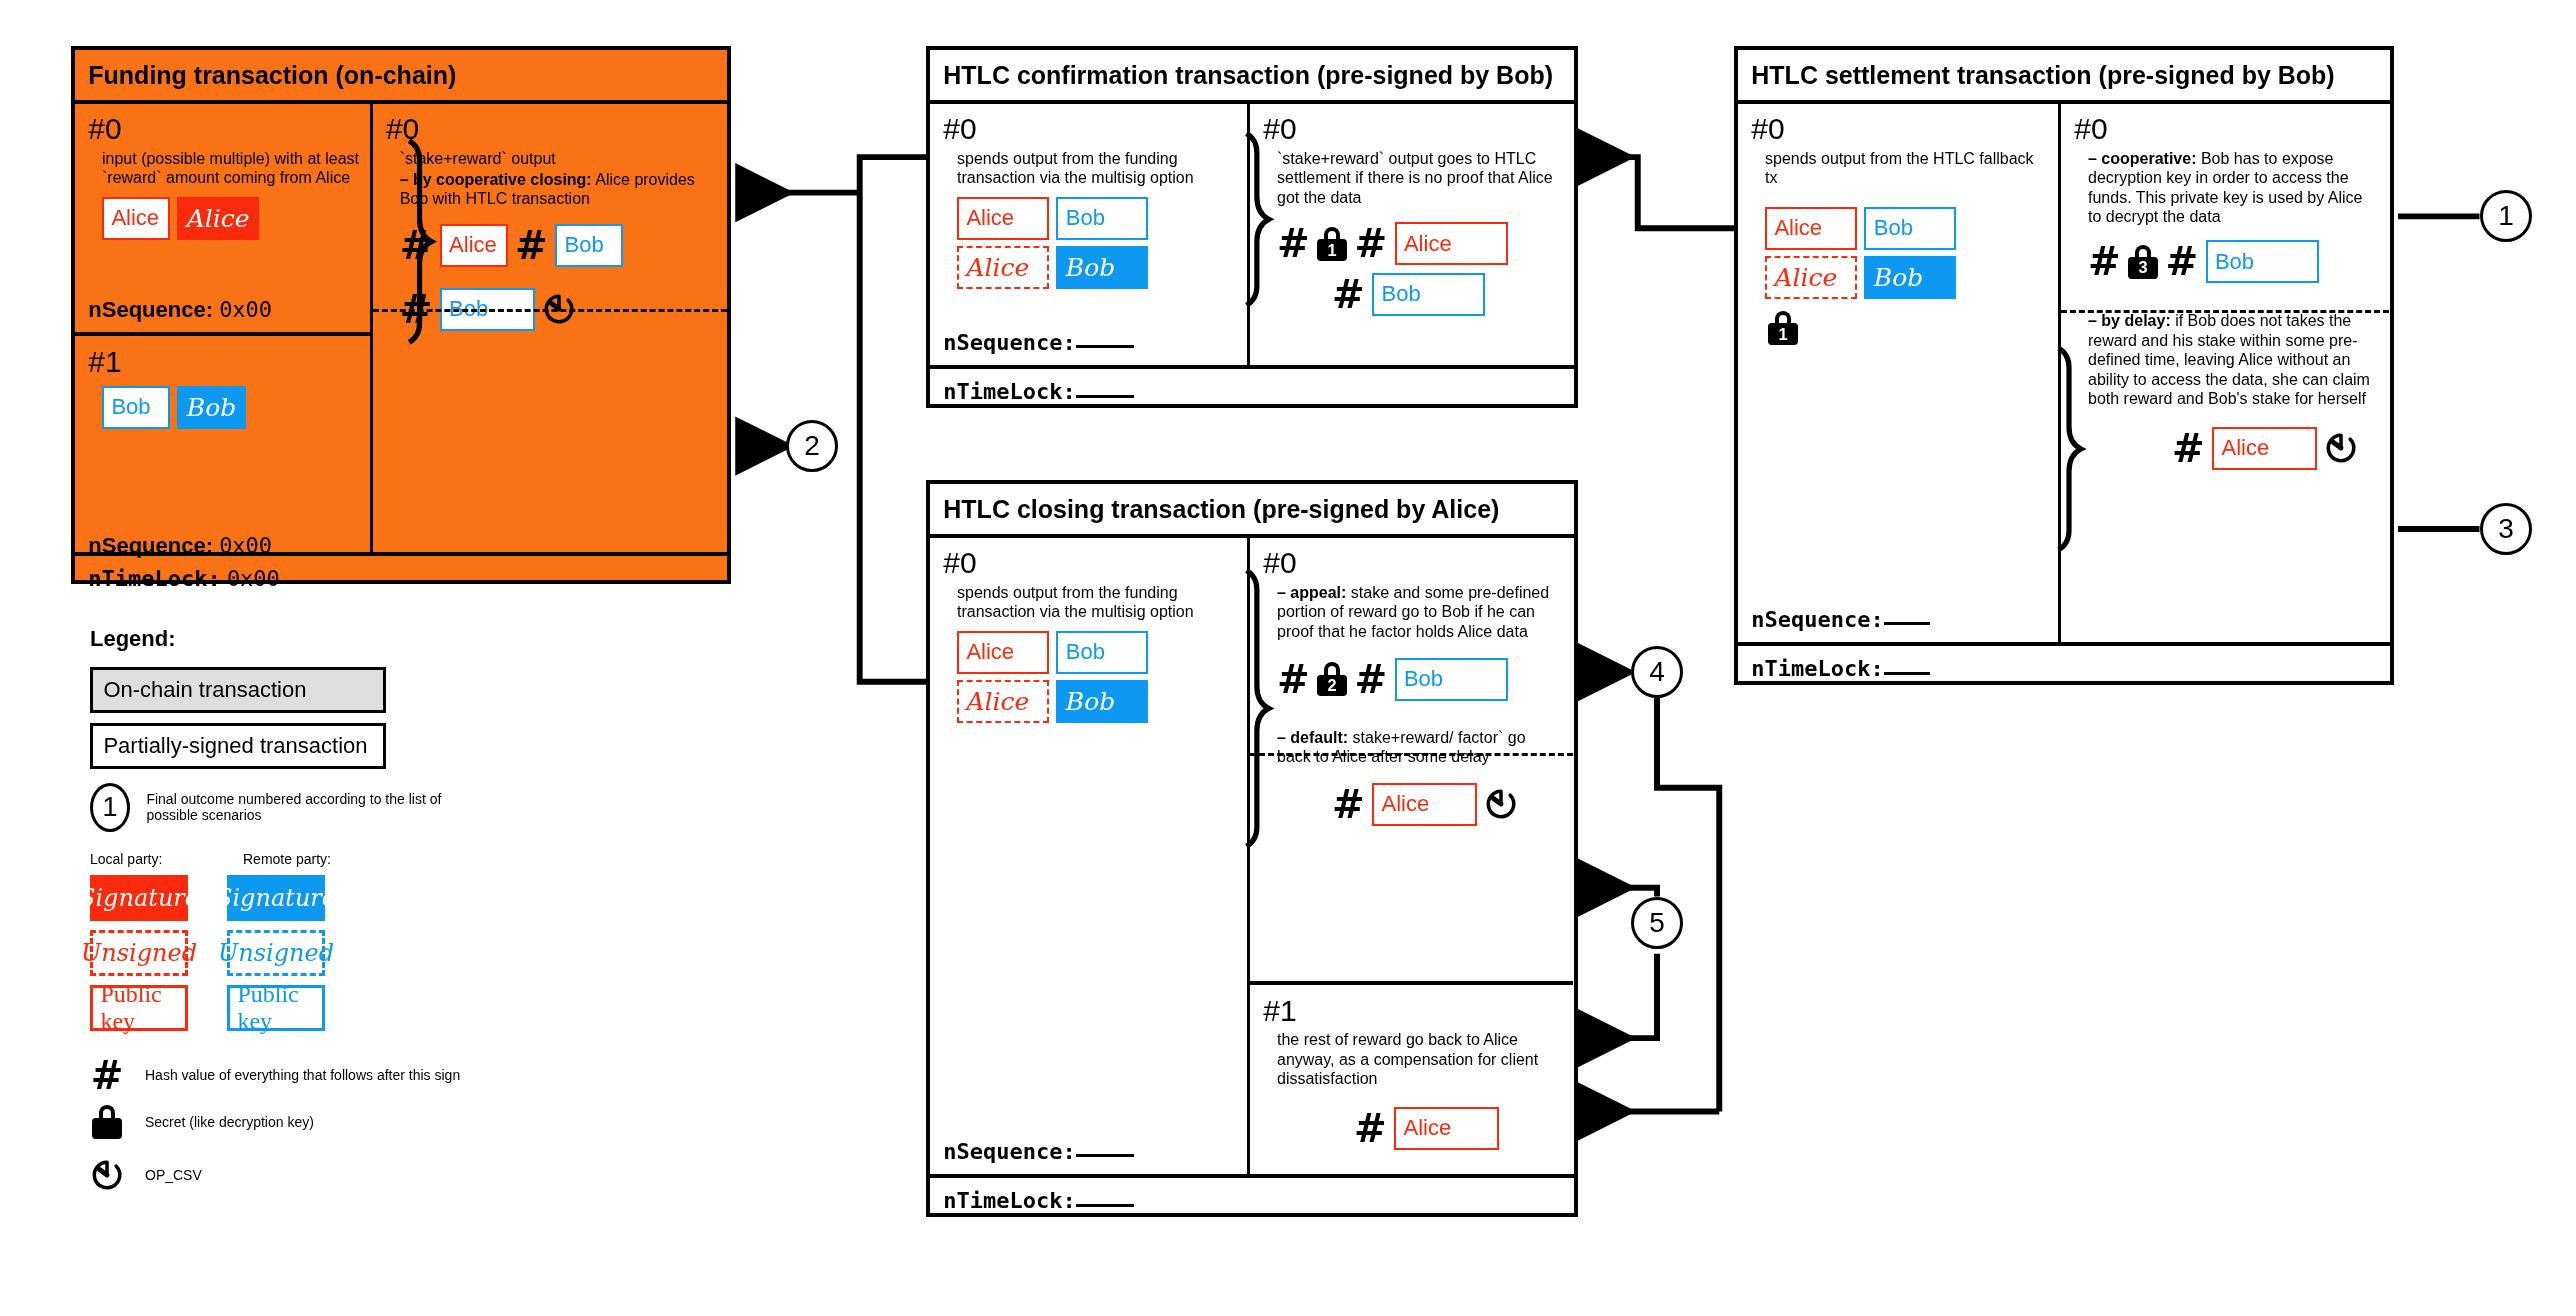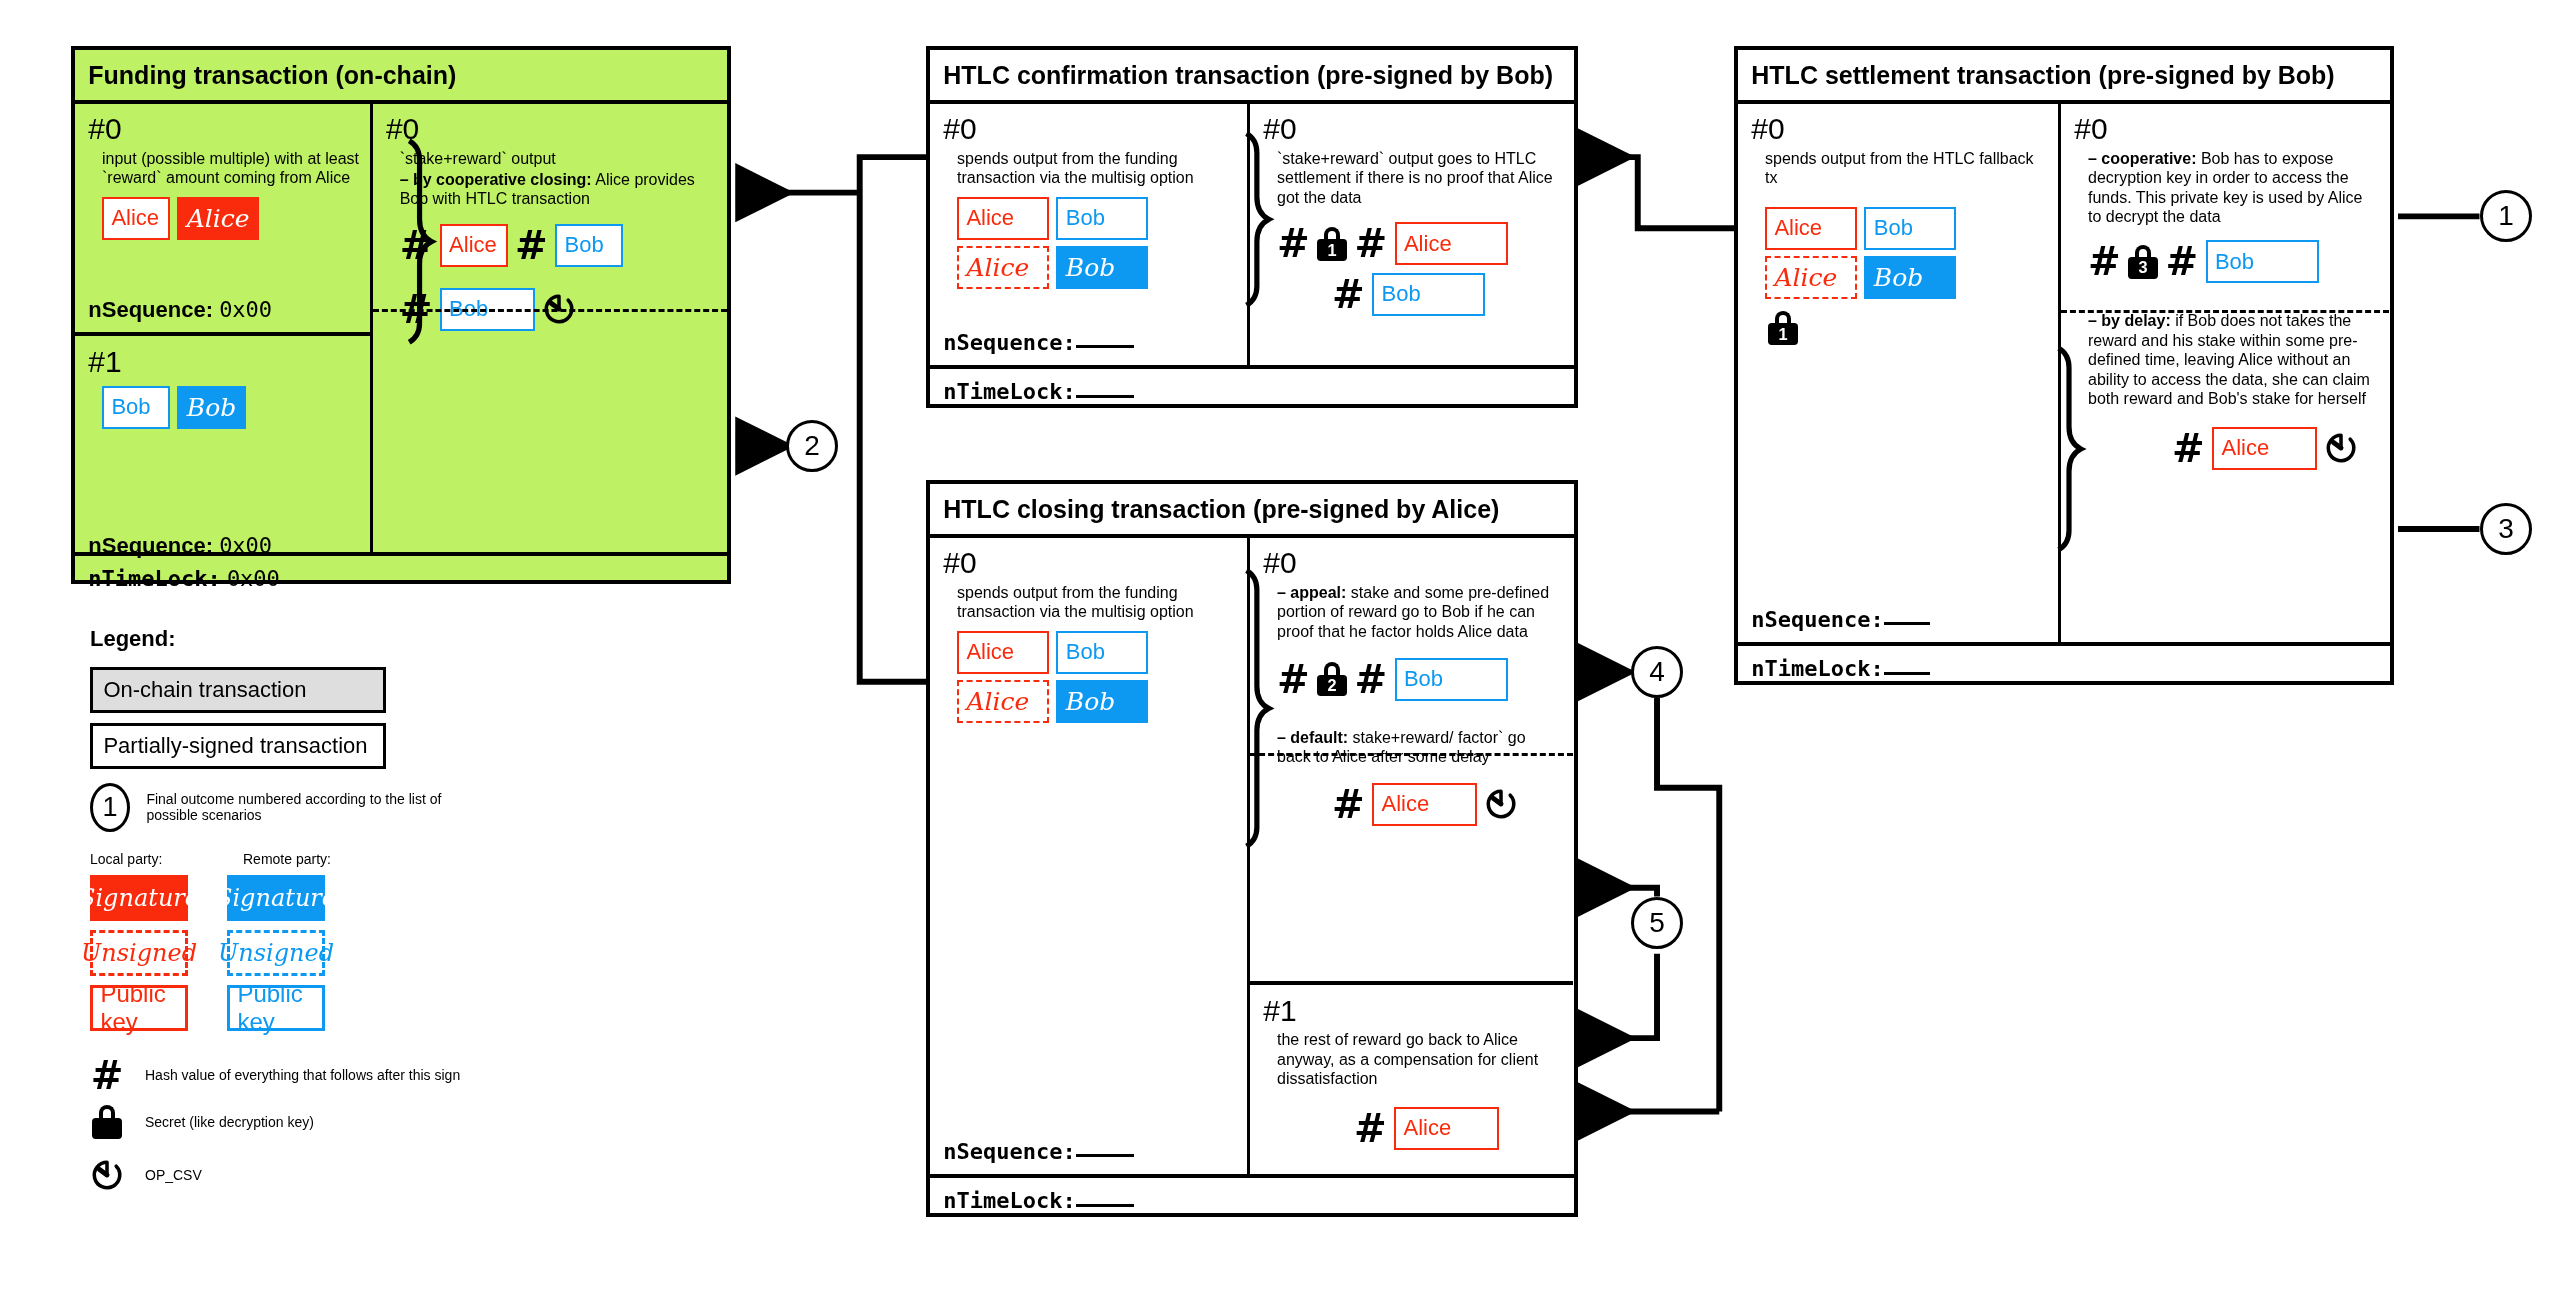--- a/index.html
+++ b/index.html
@@ -2,21 +2,21 @@
 <html style="font-size:12px"><head>
 <meta charset="utf-8">
 <style>
   html,body{margin:0;padding:0;background:#fff;}
   body{width:2576px;height:1316px;position:relative;
        font-family:"Liberation Sans","DejaVu Sans",sans-serif;color:#000;}
   .stage{position:absolute;left:0;top:0;width:2576px;height:1316px;}
 
   
   .tx{position:absolute;border:4.4px solid #000;box-sizing:border-box;background:#fff;}
-  .tx.onchain{background:#bef264;}
+  .tx.onchain{background:#f97316;}
   .tx-title{font-weight:bold;font-size:25px;padding:12px 13.3px 10.4px 13.3px;
             border-bottom:4.4px solid #000;box-sizing:border-box;line-height:1.1;}
   .tx-body{position:relative;display:flex;box-sizing:border-box;}
   .col{position:relative;box-sizing:border-box;}
   .col.left{border-right:3.7px solid #000;}
   .idx{font-size:30px;line-height:1;margin:10.4px 0 4.4px 13.3px;font-weight:400;}
   .txt{font-size:16px;line-height:1.22;margin:0 10.4px 0 27px;}
   .txt b{font-weight:bold;}
   .seq{position:absolute;left:13.3px;bottom:9px;font-size:22px;font-weight:bold;}
   .seq span{font-weight:normal;font-family:"DejaVu Sans Mono","Liberation Mono",monospace;}
@@ -401,21 +401,21 @@
     <div class="lg-row" style="margin-top:7.4px;gap:39px;">
       <div class="lg-chip sig-a">Signature</div>
       <div class="lg-chip sig-b">Signature</div>
     </div>
 
     <div class="lg-row" style="margin-top:9px;gap:39px;">
       <div class="lg-chip un-a">Unsigned</div>
       <div class="lg-chip un-b">Unsigned</div>
     </div>
 
-    <div class="lg-row" style="margin-top:9px;gap:39px;">
+    <div class="lg-row" style="margin-top:9px;gap:39px;font-family:Liberation Serif, serif;">
       <div class="lg-chip pk-a">Public key</div>
       <div class="lg-chip pk-b">Public key</div>
     </div>
 
     <div class="lg-row" style="margin-top:25px;gap:21px;">
       <span class="hash" style="width:34px;text-align:center;">#</span>
       <div class="lg-txt">Hash value of everything that follows after this sign</div>
     </div>
 
     <div class="lg-row" style="margin-top:10.4px;gap:21px;">

